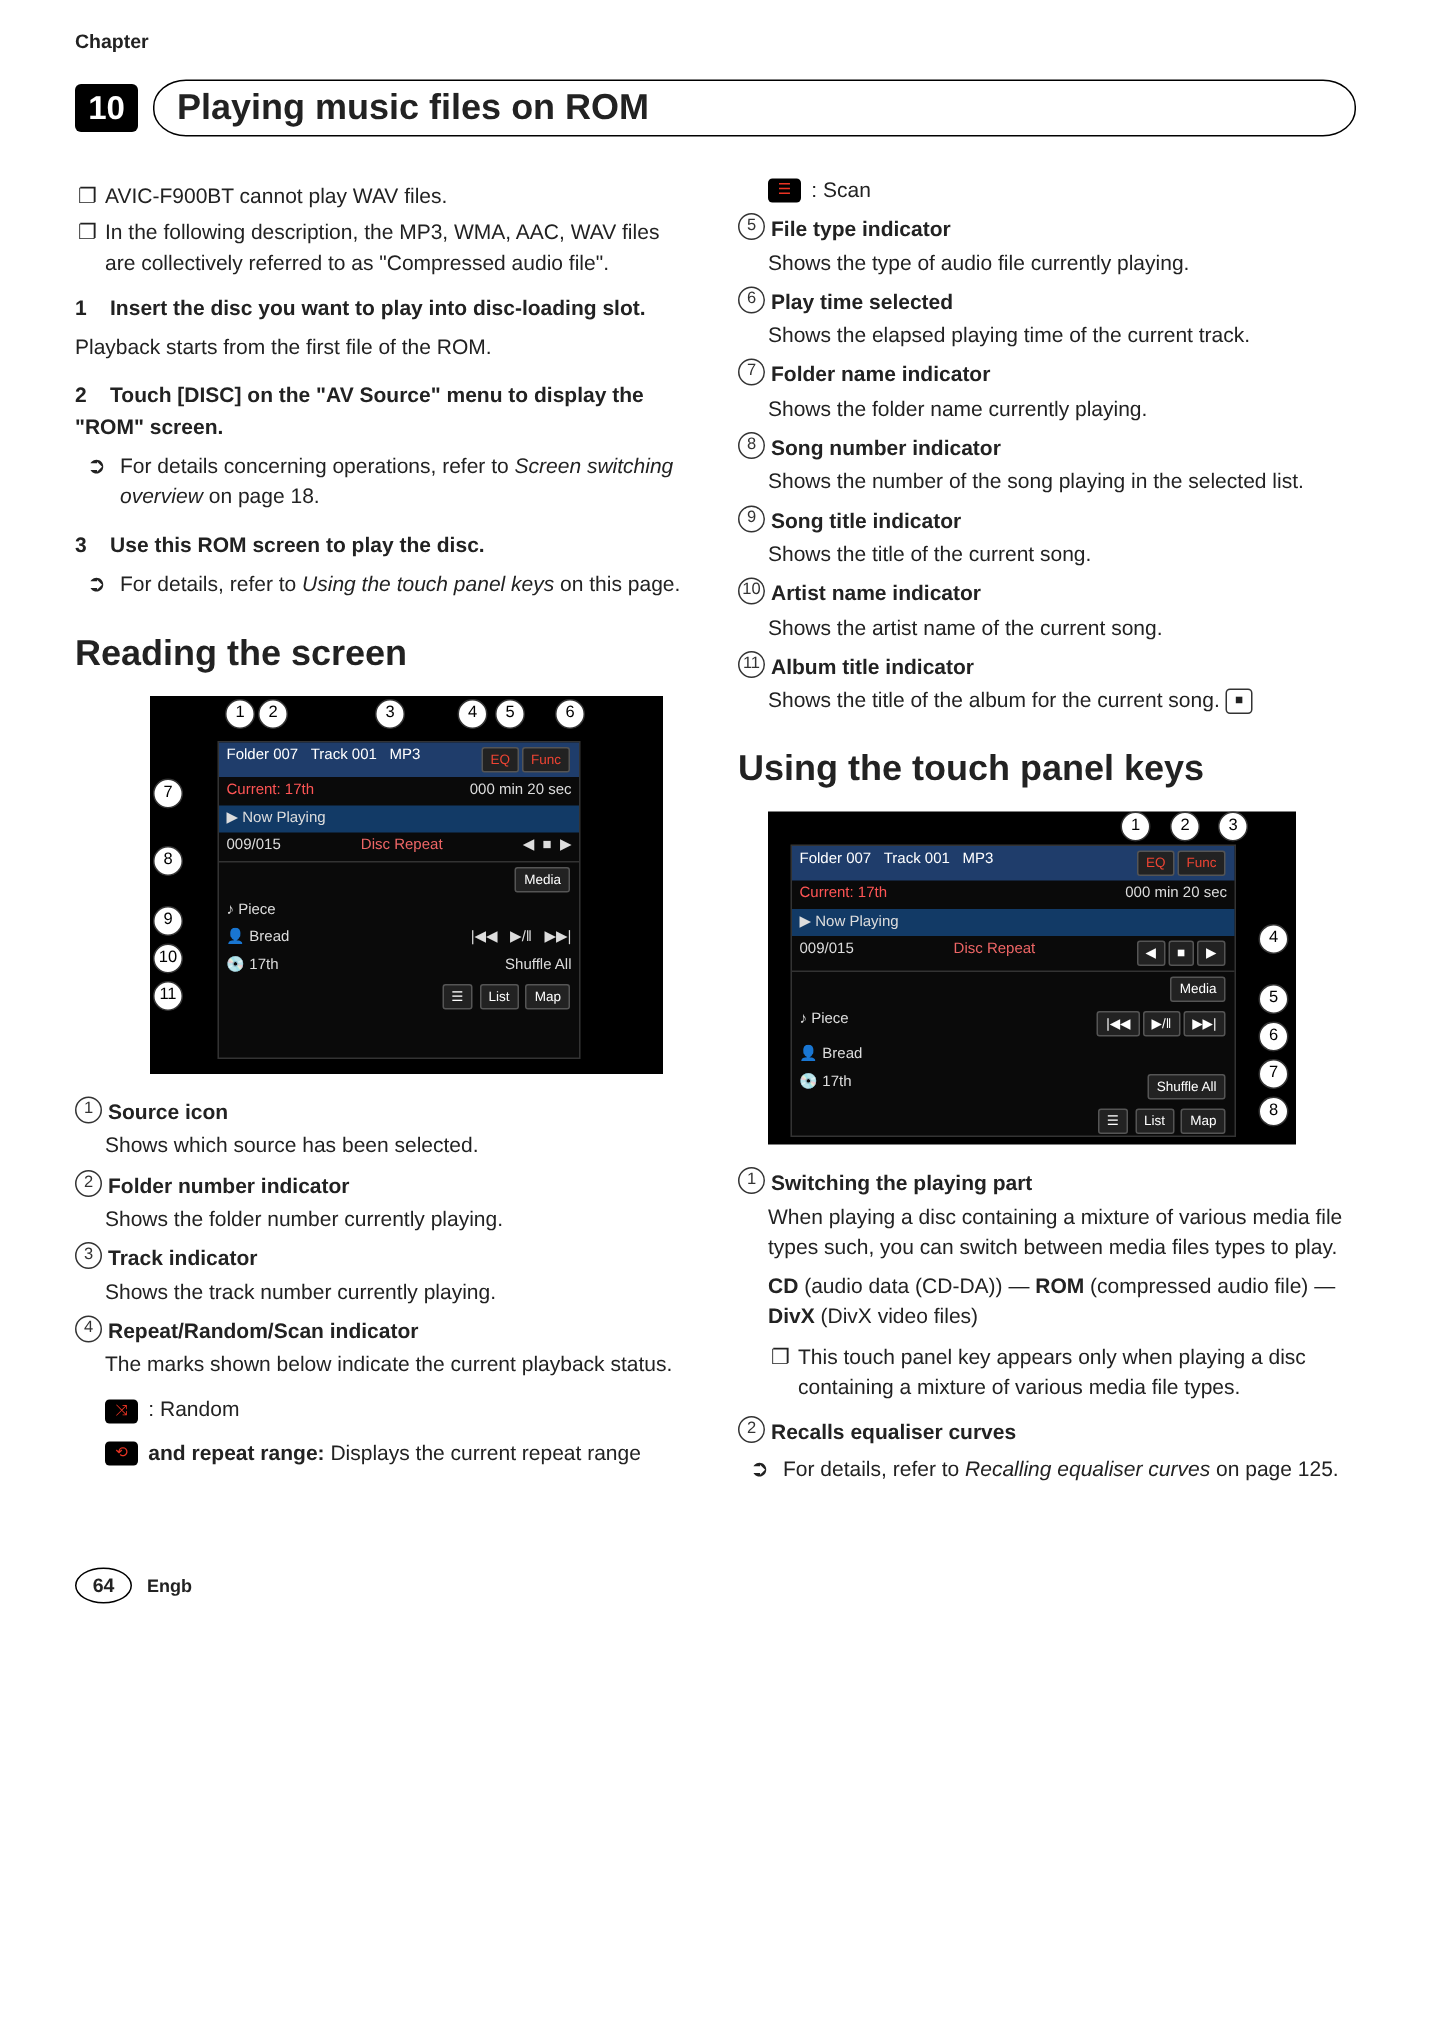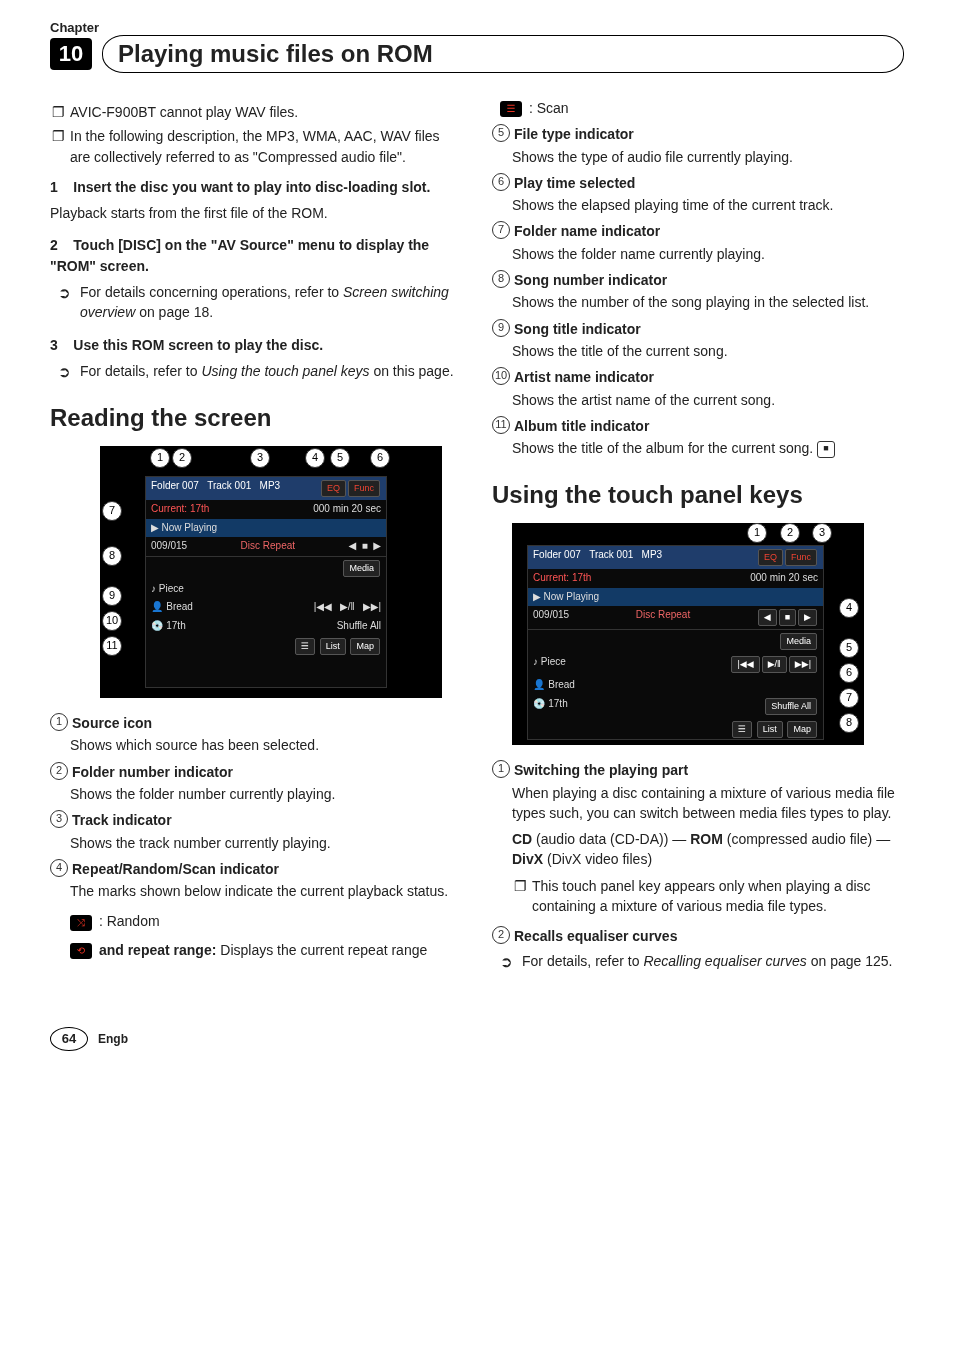--- a/index.html
+++ b/index.html
@@ -11,21 +11,21 @@
     background: #fff;
     width: 954px;
   }
   .page {
     padding: 20px 50px 30px 50px;
     box-sizing: border-box;
   }
   .chapter-label {
     font-weight: bold;
     font-size: 13px;
-    margin-bottom: 0;
+    margin-bottom: 18px;
   }
   .header {
     display: flex;
     align-items: center;
     margin-bottom: 25px;
   }
   .chapter-num {
     background: #000;
     color: #fff;
     font-weight: bold;
@@ -280,21 +280,21 @@
         </div>
         <div style="margin-left:20px;margin-top:8px">
           <span class="icon-box">⟲</span>
           <b> and repeat range:</b>
           <span> Displays the current repeat range</span>
         </div>
       </div>
     </div>
 
     <div class="col">
-      <div style="margin-left:8px;margin-bottom:6px">
+      <div style="margin-left:20px;margin-bottom:6px">
         <span class="icon-box">☰</span>
         <span>: Scan</span>
       </div>
 
       <div>
         <div class="glossary-item">
             <span class="callnum">5</span>
             <span class="glossary-title">File type indicator</span>
           </div>
         <div class="glossary-desc">Shows the type of audio file currently playing.</div>

